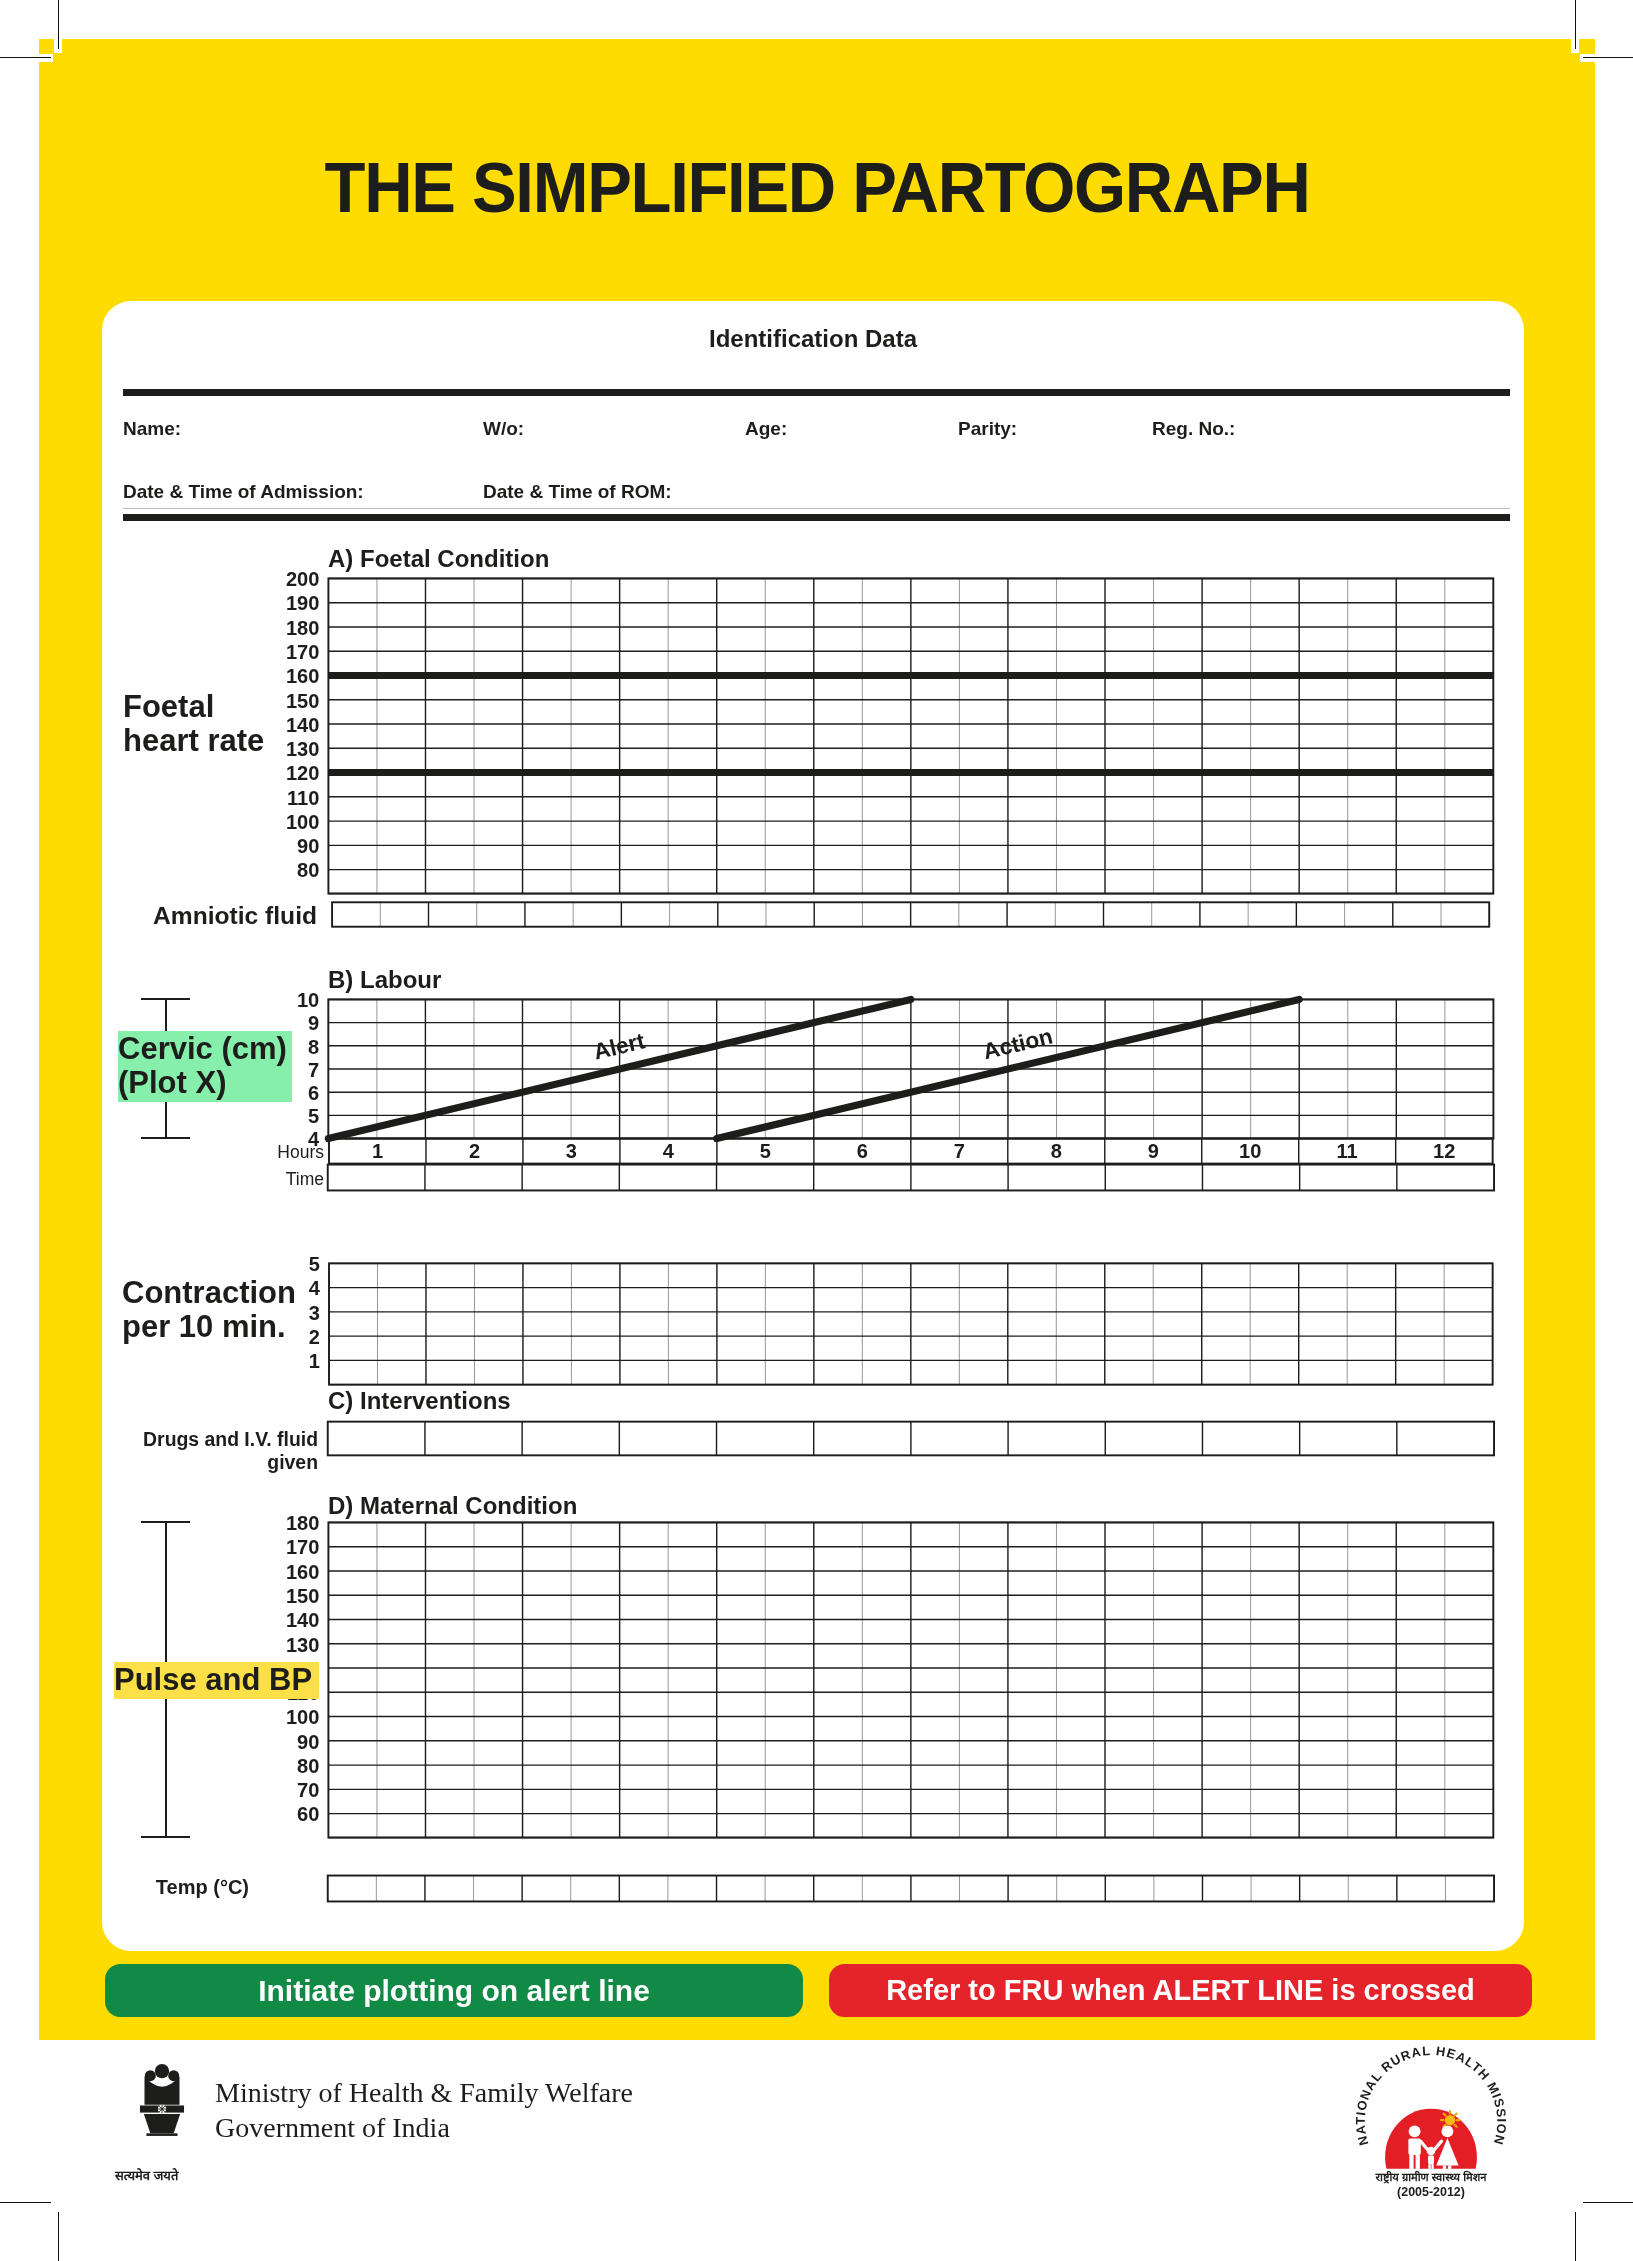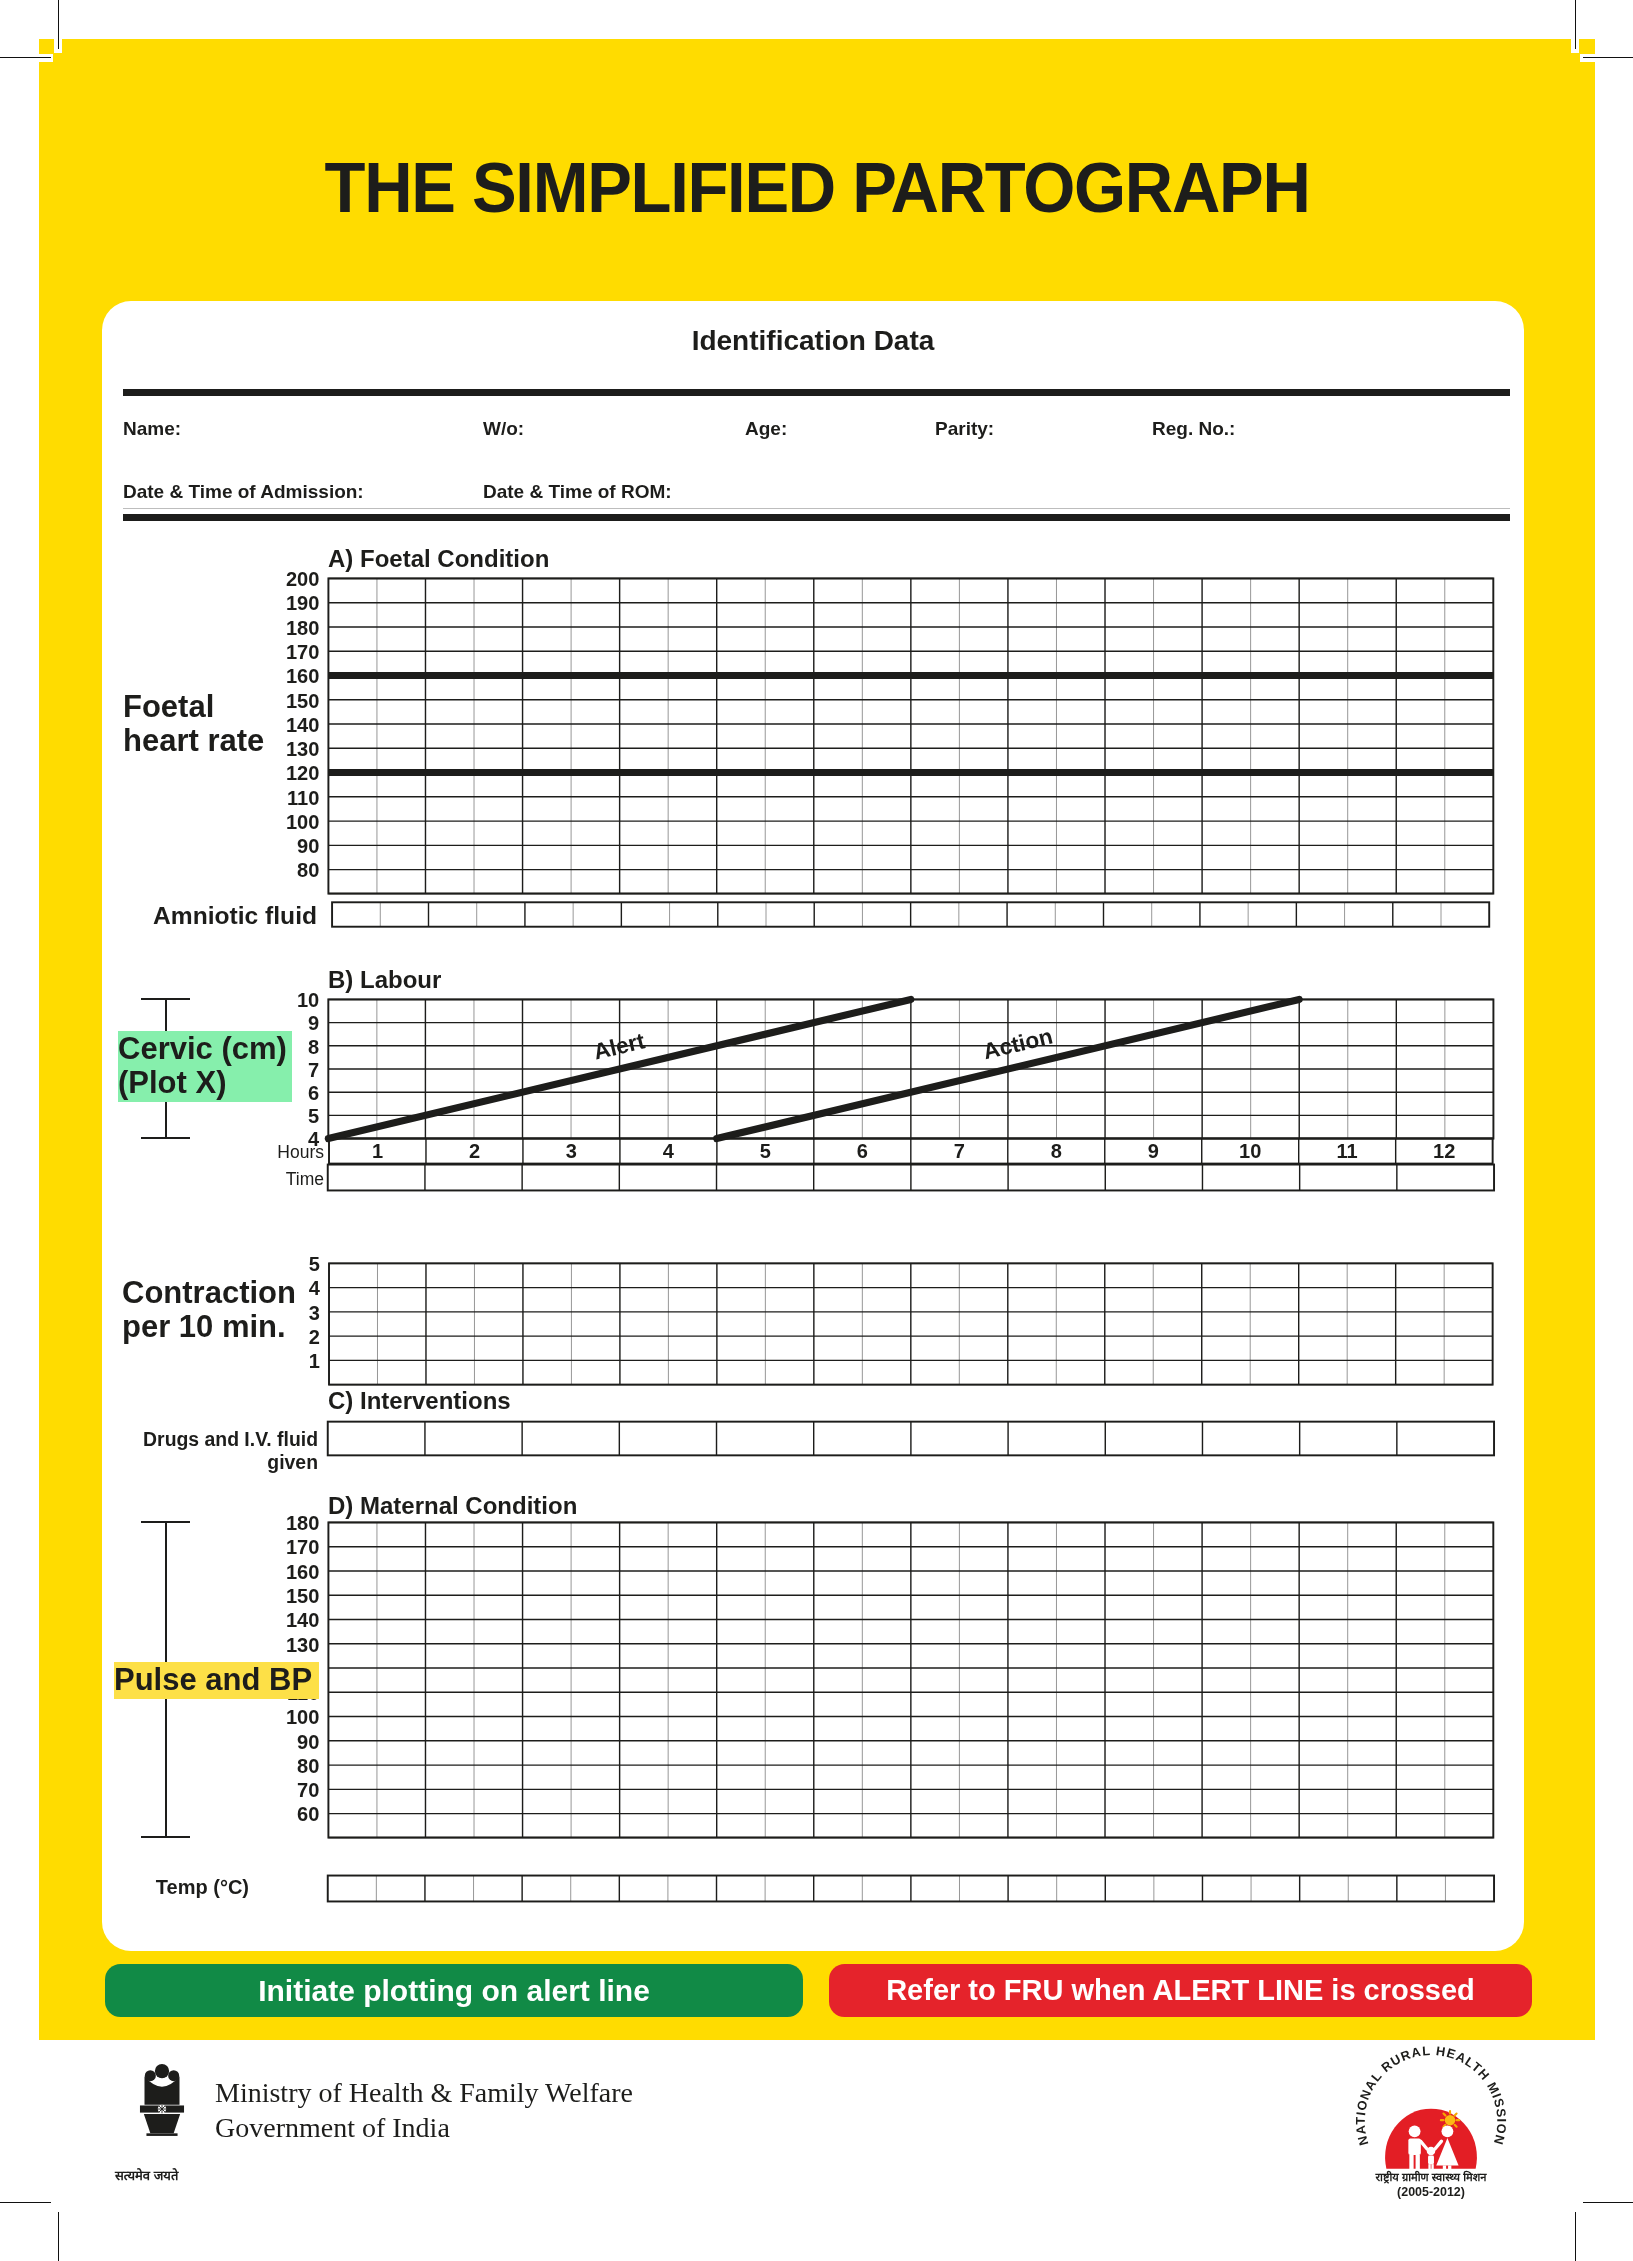--- a/index.html
+++ b/index.html
@@ -5,28 +5,28 @@
   html,body{margin:0;padding:0;background:#fff;}
   #canvas{position:relative;width:1634px;height:2261px;background:#fff;overflow:hidden;
           font-family:"Liberation Sans",sans-serif;color:#1d1d1b;}
   .abs{position:absolute;}
   
   .yellow-bg{left:39px;top:39px;width:1556px;height:2001px;background:#FFDC00;}
   .card{left:102px;top:301px;width:1422px;height:1650px;background:#fff;border-radius:29px;}
   .title{left:0;top:149px;width:1634px;text-align:center;font-size:67px;font-weight:800;
          letter-spacing:-1.3px;transform:scaleY(1.05);}
   
-  .id-heading{left:102px;top:325px;width:1422px;text-align:center;font-size:28px;font-weight:700;}
+  .id-heading{left:102px;top:325px;width:1422px;text-align:center;font-size:24px;font-weight:700;}
   .rule{background:#1d1d1b;}
   .rule1{left:123px;top:389px;width:1387px;height:6.5px;}
   .rule-thin{left:123px;top:508px;width:1387px;height:1.3px;background:#bdbdbd;}
   .rule2{left:123px;top:514px;width:1387px;height:6.5px;}
   .id-label{top:418px;font-size:19px;font-weight:700;}
   .id-label2{top:481px;font-size:19px;font-weight:700;}
-  #lbl-name{left:123px}#lbl-wo{left:483px}#lbl-age{left:745px}#lbl-parity{left:935px}#lbl-reg{left:1152px}
+  #lbl-name{left:123px}#lbl-wo{left:483px}#lbl-age{left:745px}#lbl-parity{left:958px}#lbl-reg{left:1152px}
   #lbl-adm{left:123px}#lbl-rom{left:483px}
   
   .section-heading{font-size:24px;font-weight:700;}
   #h-a{left:328px;top:545px}#h-b{left:328px;top:966px}#h-c{left:328px;top:1387px}#h-d{left:328px;top:1492px}
   .side-label{font-size:31px;font-weight:700;line-height:34px;}
   #sl-fhr{left:123px;top:690px;}
   #sl-cervix{left:118px;top:1031px;background:#86efac;padding:1.3px 5.2px 1.3px 0;}
   #sl-contraction{left:122px;top:1276px;}
   #sl-pulse{left:114px;top:1662px;background:#fde047;padding:1.3px 6.5px 1.3px 0;}
   .right-label{font-weight:700;text-align:right;}

